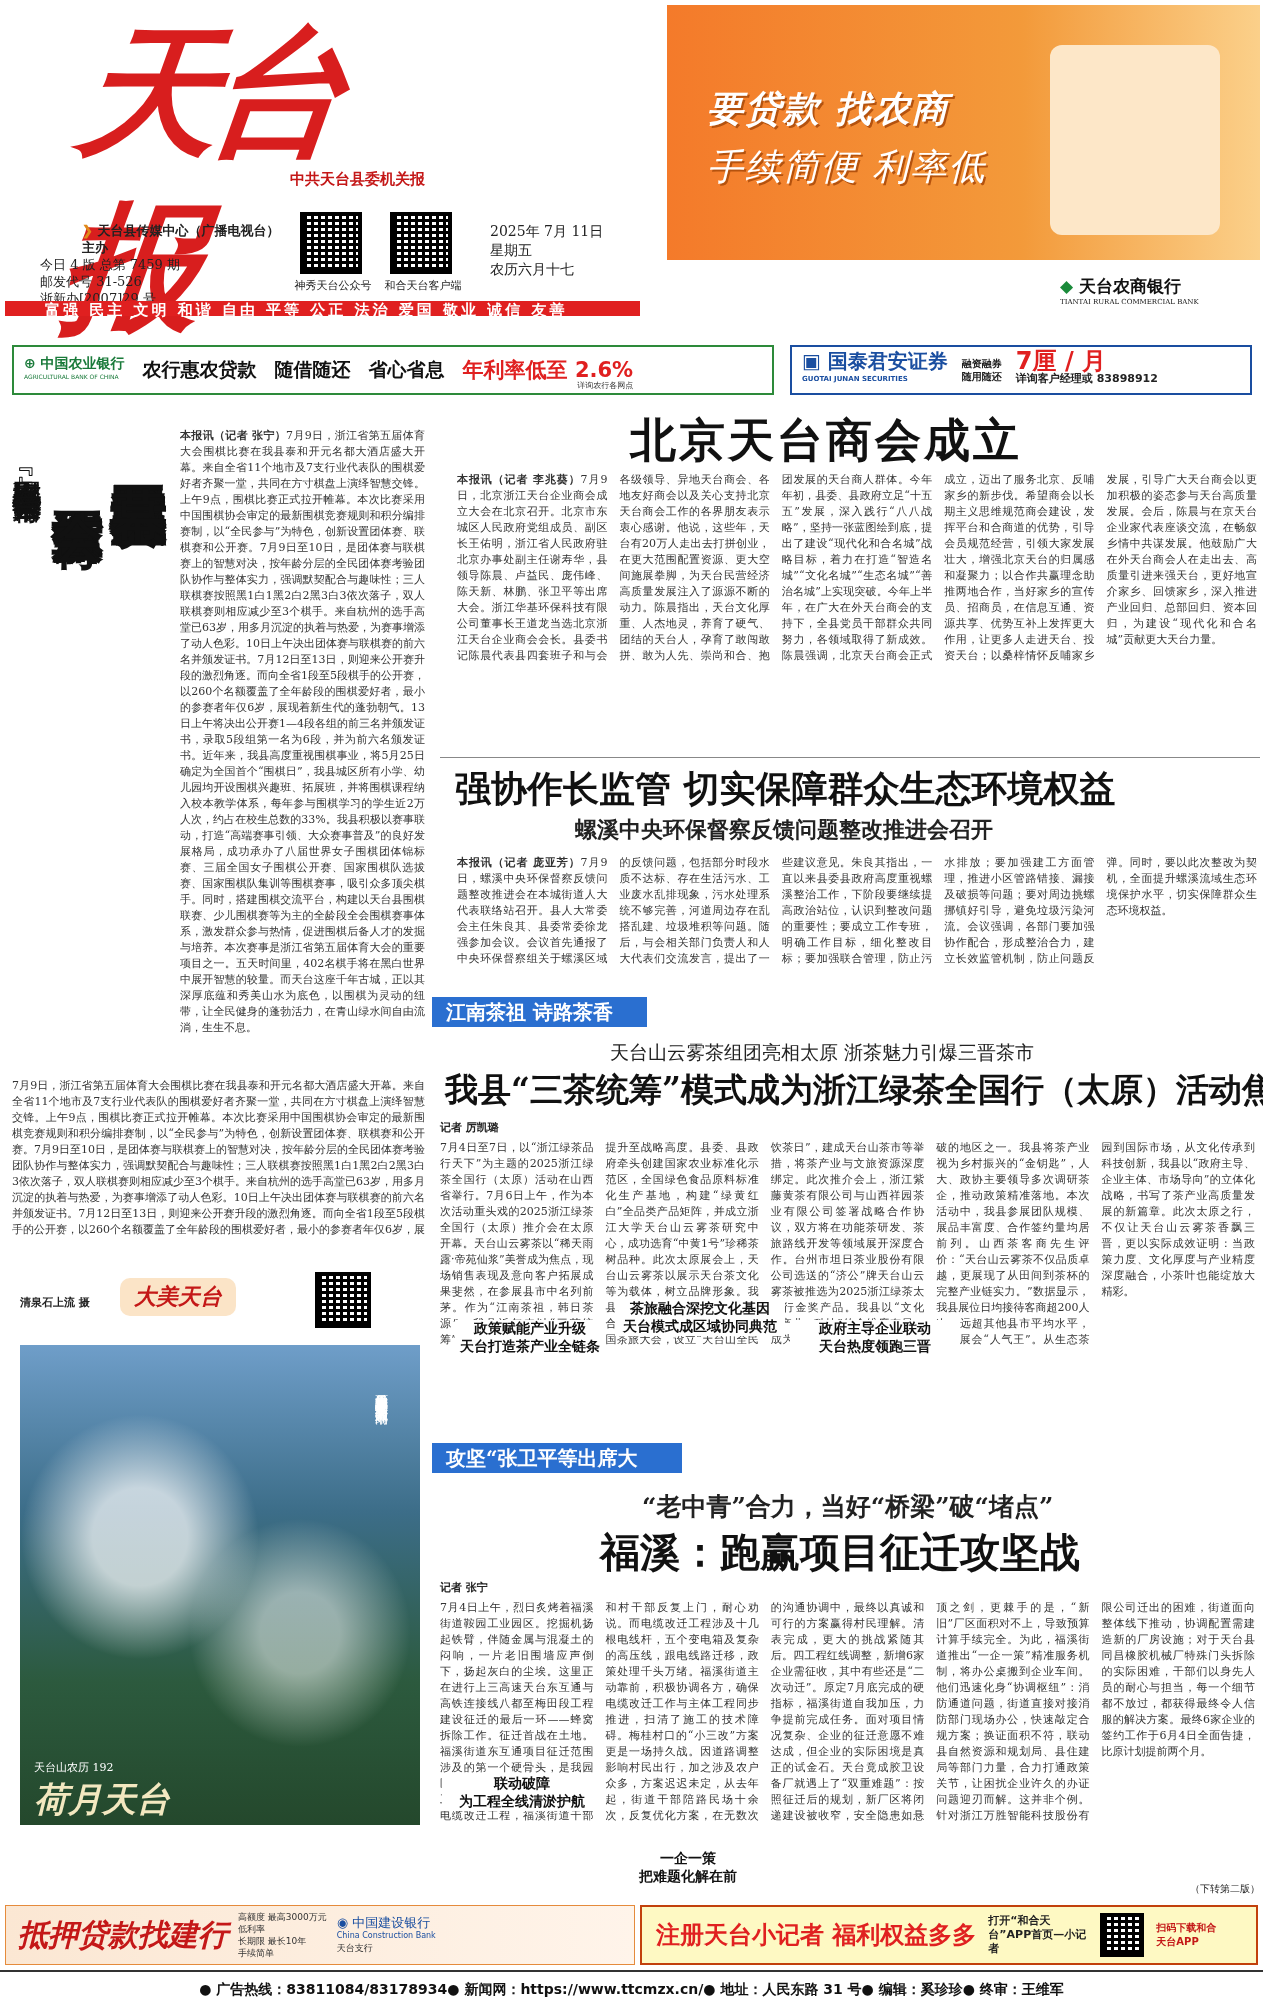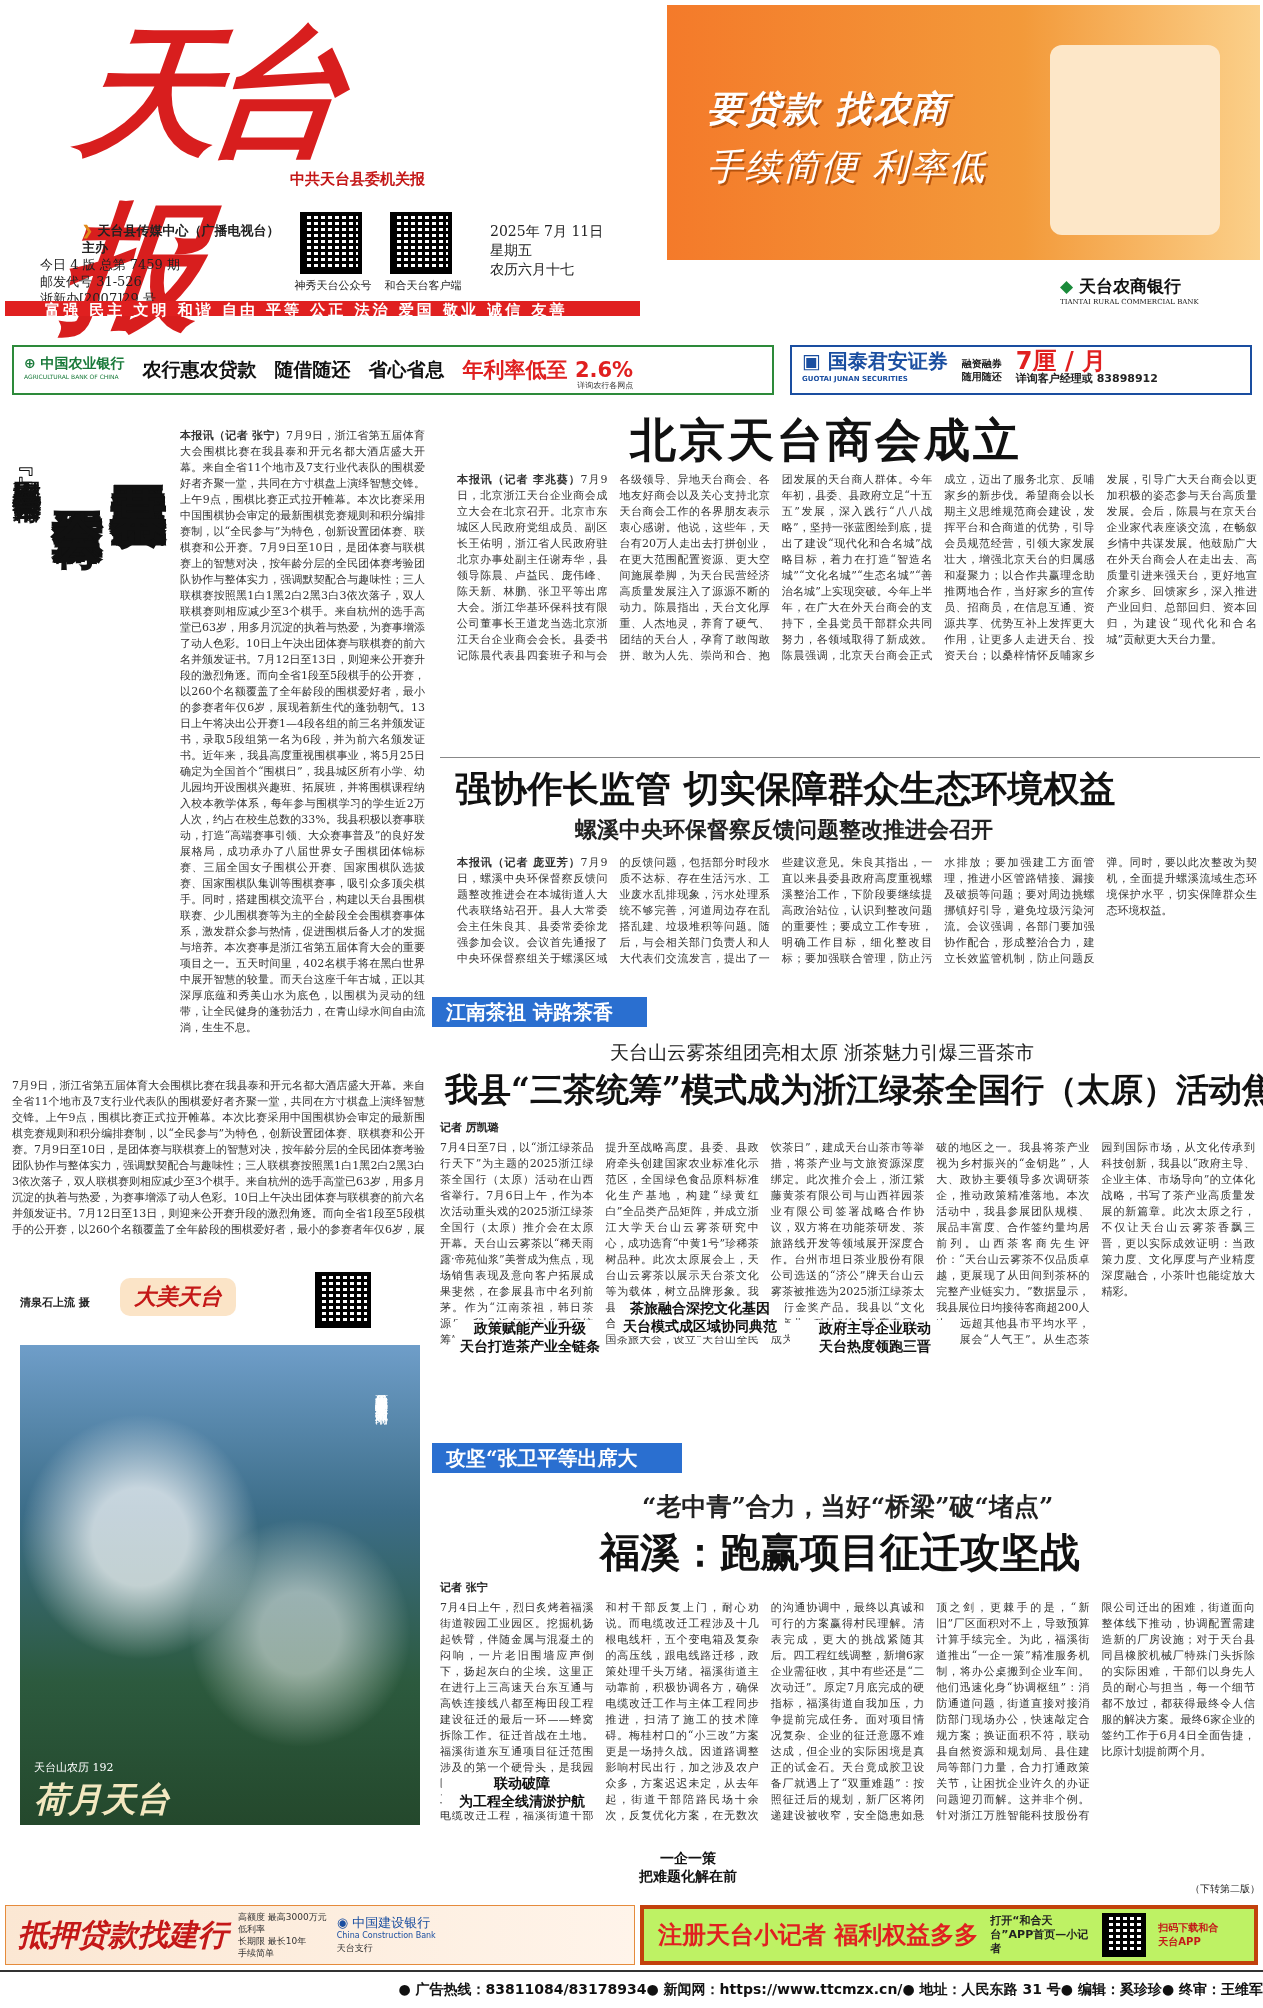--- a/index.html
+++ b/index.html
@@ -40,21 +40,21 @@
   hr.rule { border: none; border-top: 1px solid #888; }
 
   
   .pic { left: 20px; top: 1345px; width: 400px; height: 480px; background:
       radial-gradient(ellipse at 30% 40%, rgba(255,255,255,.7) 0 12%, transparent 30%),
       radial-gradient(ellipse at 70% 60%, rgba(255,255,255,.5) 0 10%, transparent 28%),
       linear-gradient(180deg, #6f9ec9 0%, #3c6d88 35%, #2c5a3e 70%, #24482c 100%); }
 
   
   .foot-ad1 { left: 5px; top: 1905px; width: 630px; height: 60px; background: linear-gradient(90deg,#fbe7d3,#fff4ea); border: 1px solid #e58b3c; }
-  .foot-ad2 { left: 640px; top: 1905px; width: 618px; height: 60px; background: #bef264; border: 4px solid #c2410c; }
+  .foot-ad2 { left: 640px; top: 1905px; width: 618px; height: 60px; background: #fef9c3; border: 2px solid #c2410c; }
   .footer { left: 0; top: 1970px; width: 1263px; height: 38px; border-top: 2px solid #333; font-size: 14px; font-weight: bold; color: #111; font-family: "DejaVu Sans", sans-serif; }
 </style>
 </head>
 <body>
 
 <div class="abs mast-logo">天台报</div>
 <div class="abs mast-sub">中共天台县委机关报</div>
 
 <div class="abs info" style="left:40px; top:222px; width:250px;">
   <div style="font-weight:bold;margin-left:42px;"><span style="color:#e08a1a;">❯ </span><span>天台县传媒中心（广播电视台）主办</span></div>
@@ -187,19 +187,19 @@
     <div style="font-size:9px; color:#333;">天台支行</div>
   </div>
 </div>
 <div class="abs foot-ad2 sans" style="display:flex; align-items:center; gap:12px; padding-left:14px;">
   <span style="font-size:24px; font-weight:bold; color:#e02020;">注册天台小记者  福利权益多多</span>
   <span style="font-size:11px; width:100px; line-height:14px; font-weight:bold;">打开“和合天台”APP首页—小记者</span>
   <div class="qr" style="width:44px; height:44px;"></div>
   <span style="font-size:10px; width:60px; color:#c41818; font-weight:bold;">扫码下载和合天台APP</span>
 </div>
 
-<div class="abs footer" style="display:flex; align-items:center; justify-content:flex-end;">
+<div class="abs footer" style="display:flex; align-items:center; justify-content:center;">
   <span>● <span>广告热线：83811084/83178934</span></span>
   <span>● <span>新闻网：https://www.ttcmzx.cn/</span></span>
   <span>● <span>地址：人民东路 31 号</span></span>
   <span>● <span>编辑：奚珍珍</span></span>
   <span>● <span>终审：王维军</span></span>
 </div>
 
 </body></html>

